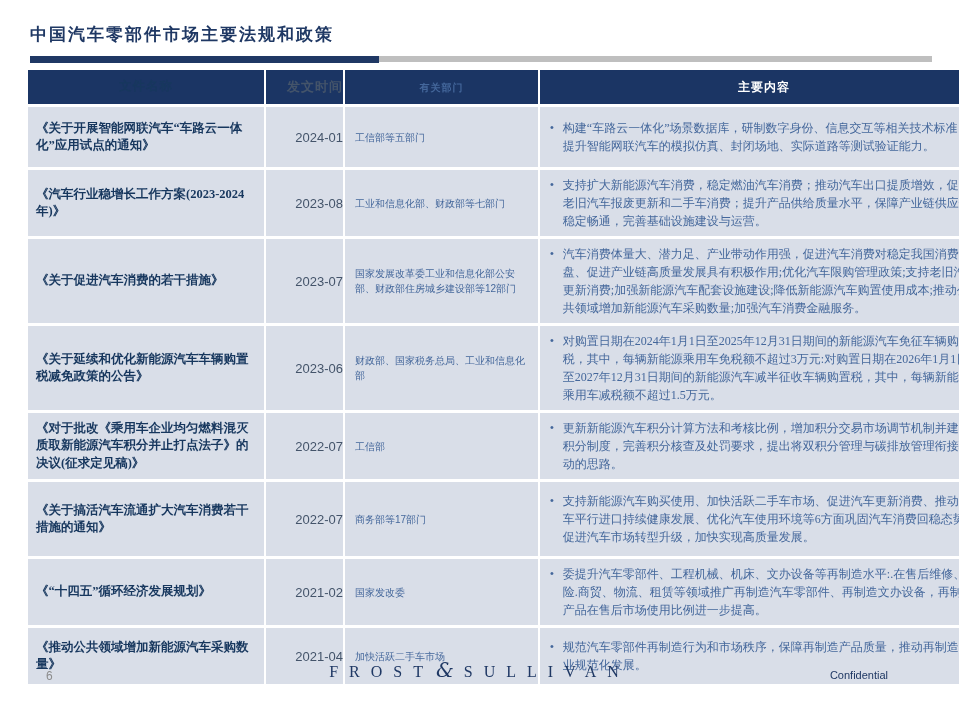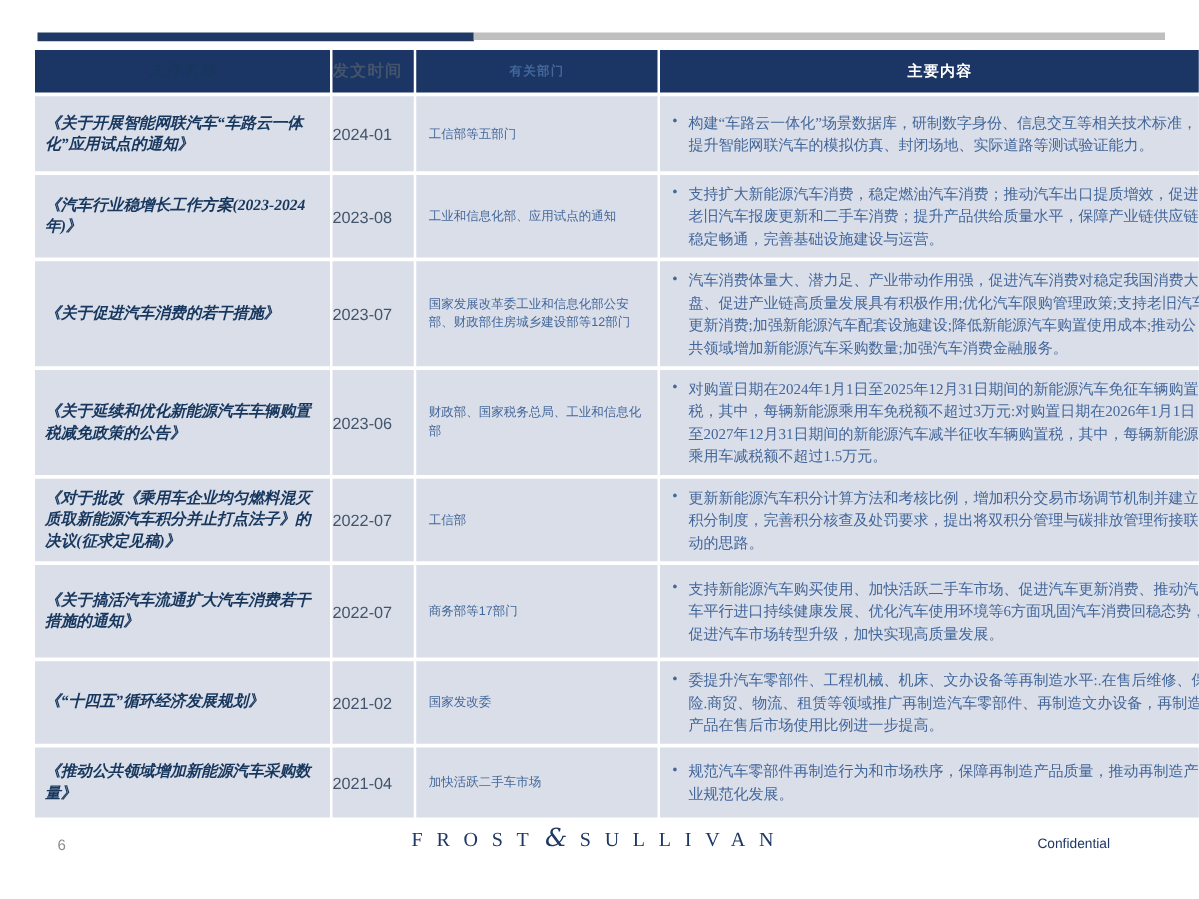--- a/index.html
+++ b/index.html
@@ -27,22 +27,22 @@
     table-layout:fixed;width:908px;
   }
   .trow{display:table-row;}
   .tcell{display:table-cell;background:#D9DEE8;vertical-align:middle;}
   .th{
     background:#1B3564;color:#ffffff;text-align:center;font-weight:bold;
     font-size:12px;height:22px;vertical-align:middle;
     font-family:"Liberation Serif",serif;letter-spacing:1px;
   }
   .c-name{width:220px;padding:5px 8px;font-weight:bold;color:#17375E;
-    font-size:12.5px;font-family:"Liberation Serif",serif;line-height:1.4;font-style:italic;}
-  .c-date{width:65px;text-align:left;color:#44546A;font-size:13px;}
+    font-size:12.5px;font-family:"Liberation Serif",serif;line-height:1.4;}
+  .c-date{width:77px;text-align:right;color:#44546A;font-size:13px;}
   .c-dept{width:173px;padding:5px 10px;color:#44679B;font-size:10px;
     font-family:Liberation Sans, sans-serif;line-height:1.5;}
   .c-content{width:432px;padding:6px 12px 6px 8px;vertical-align:middle;}
   .bullet{display:flex;align-items:flex-start;}
   .bullet .dot{color:#44679B;font-size:11px;margin:2px 9px 0 2px;flex:0 0 auto;}
   .bullet .txt{color:#44679B;font-size:12px;line-height:1.5;
     font-family:"Liberation Serif",serif;}
   
   .tbl div.trow:nth-of-type(2){height:60px;}
   .tbl div.trow:nth-of-type(3){height:52px;}
@@ -59,20 +59,21 @@
   }
   .logo .word{letter-spacing:11px;}
   .logo .amp{font-style:italic;font-size:20px;letter-spacing:0;
     padding:0 10px 0 2px;font-family:"DejaVu Serif",serif;}
   .confidential{position:absolute;right:71px;bottom:38px;color:#1F3864;font-size:11px;}
 </style>
 </head>
 <body>
 
 <div class="slide-header">
+  <div class="subtitle">中国汽车零部件市场主要法规和政策</div>
 </div>
 
 <div class="divider">
   <div class="seg-navy"></div>
   <div class="seg-gray"></div>
 </div>
 
 <div class="tbl">
   <div class="trow">
     <div class="tcell th c-name">文件名称</div>
@@ -89,21 +90,21 @@
         <div class="bullet">
           <span class="dot">•</span>
           <span class="txt">构建“车路云一体化”场景数据库，研制数字身份、信息交互等相关技术标准，提升智能网联汽车的模拟仿真、封闭场地、实际道路等测试验证能力。</span>
         </div>
       </div>
     </div>
 
     <div class="trow">
       <div class="tcell c-name">《汽车行业稳增长工作方案(2023-2024年)》</div>
       <div class="tcell c-date">2023-08</div>
-      <div class="tcell c-dept">工业和信息化部、应用试点的通知</div>
+      <div class="tcell c-dept">工业和信息化部、财政部等七部门</div>
       <div class="tcell c-content">
         <div class="bullet">
           <span class="dot">•</span>
           <span class="txt">支持扩大新能源汽车消费，稳定燃油汽车消费；推动汽车出口提质增效，促进老旧汽车报废更新和二手车消费；提升产品供给质量水平，保障产业链供应链稳定畅通，完善基础设施建设与运营。</span>
         </div>
       </div>
     </div>
 
     <div class="trow">
       <div class="tcell c-name">《关于促进汽车消费的若干措施》</div>

